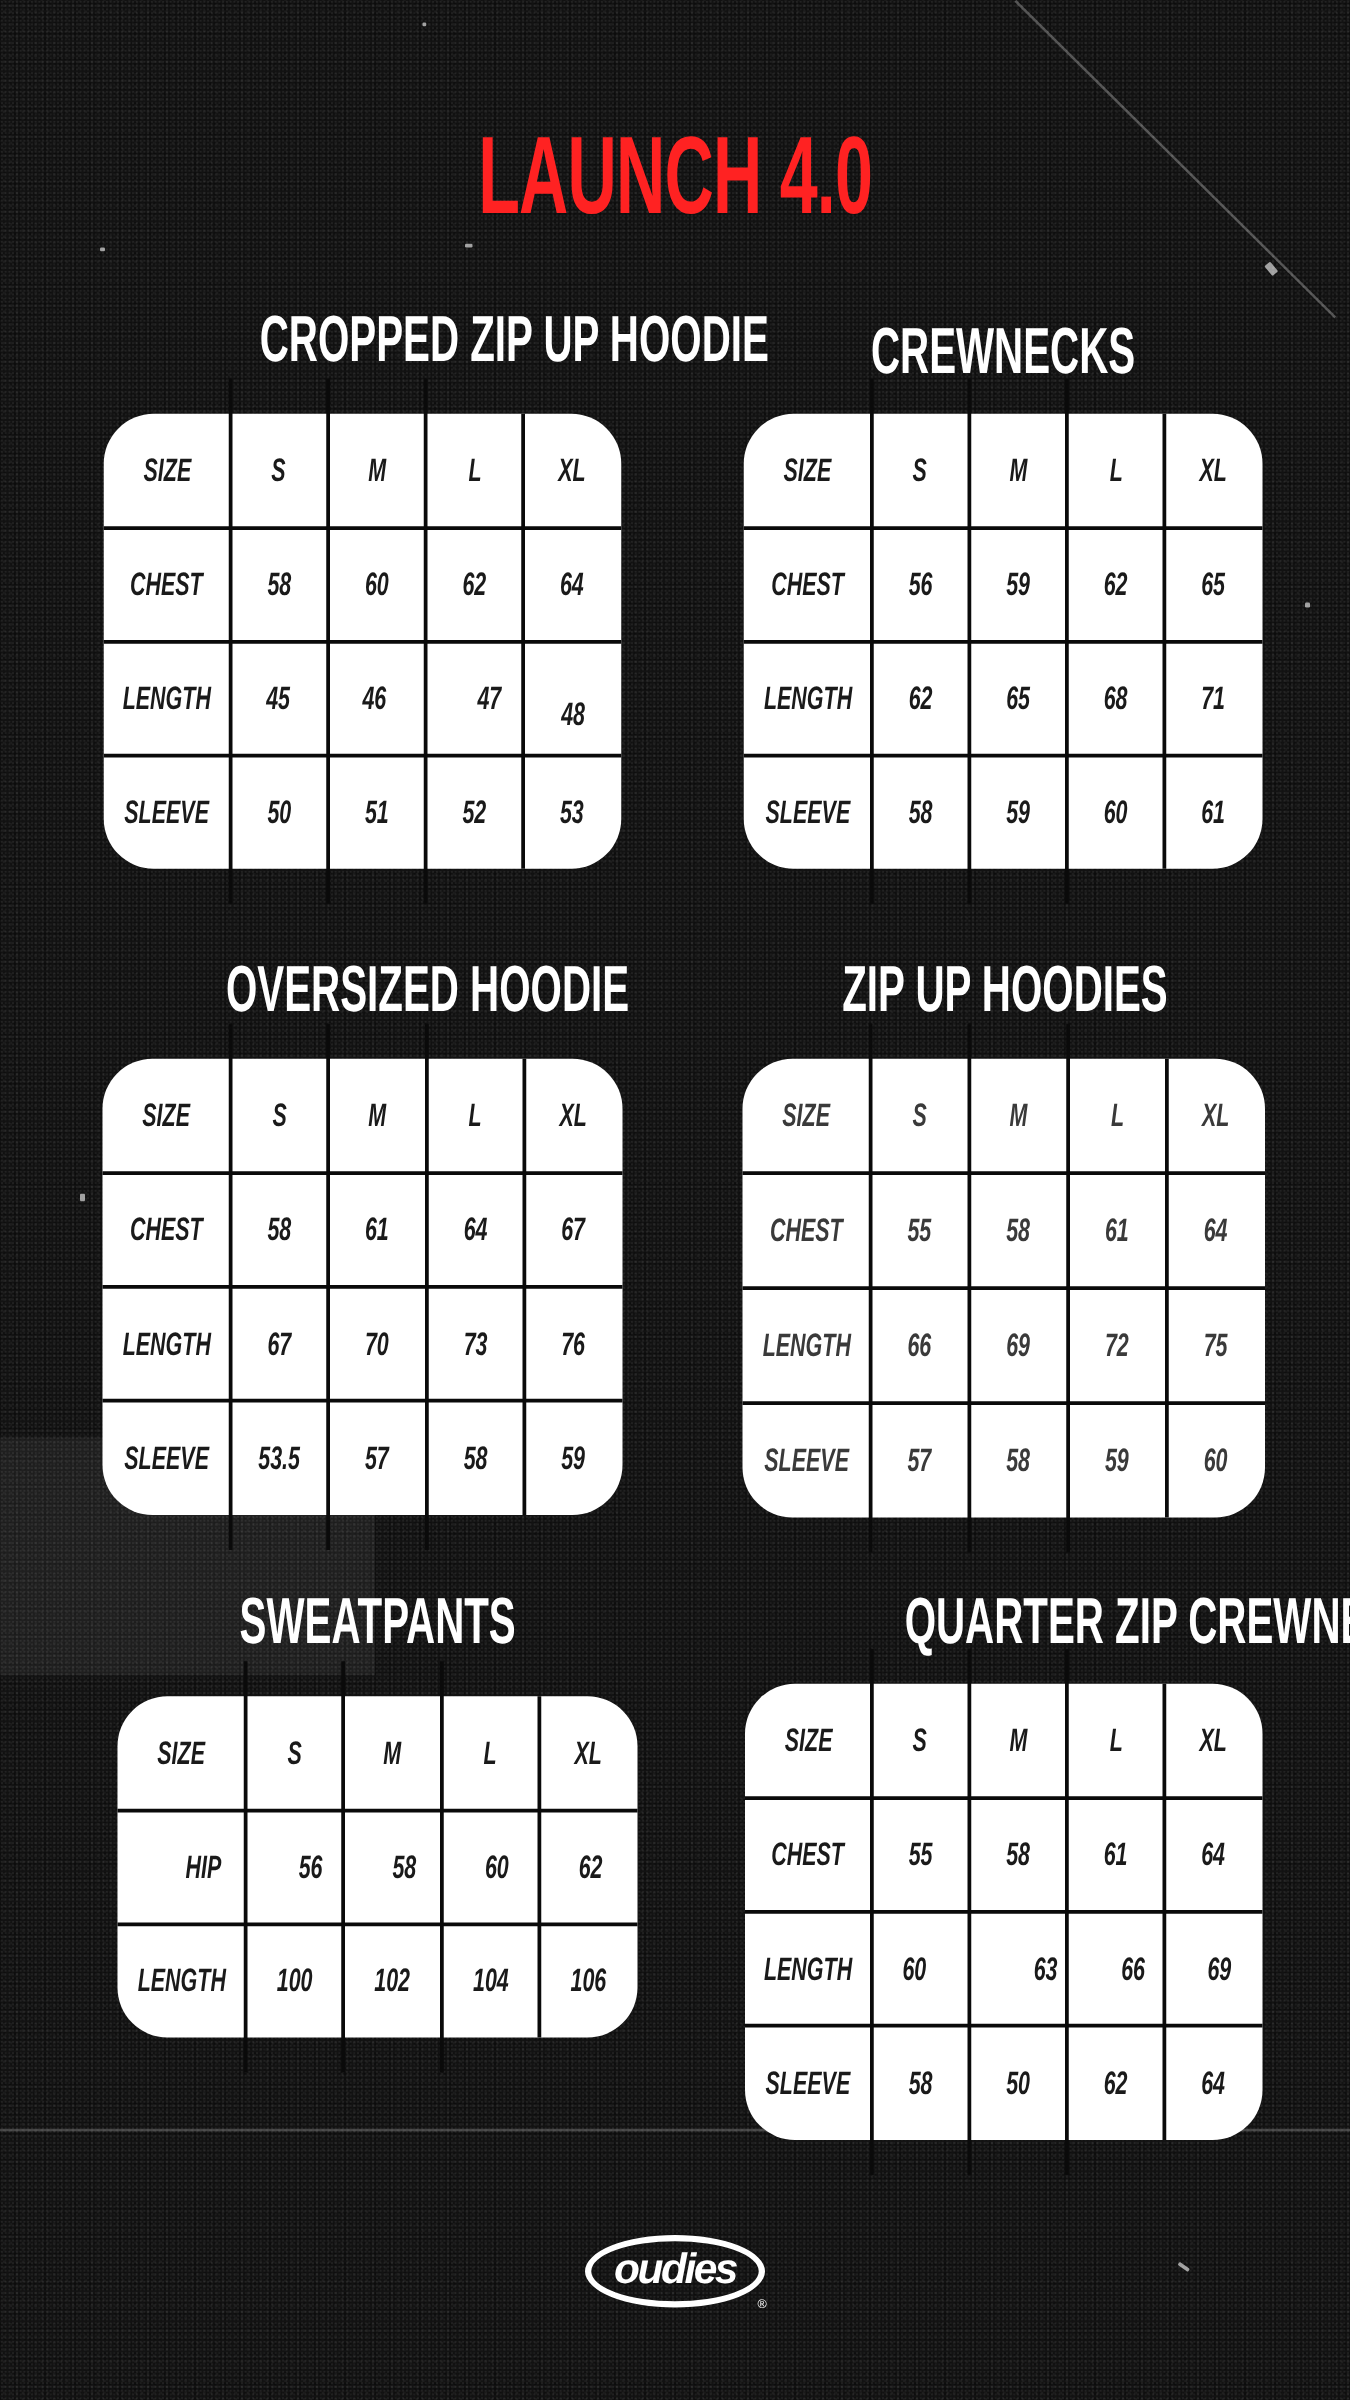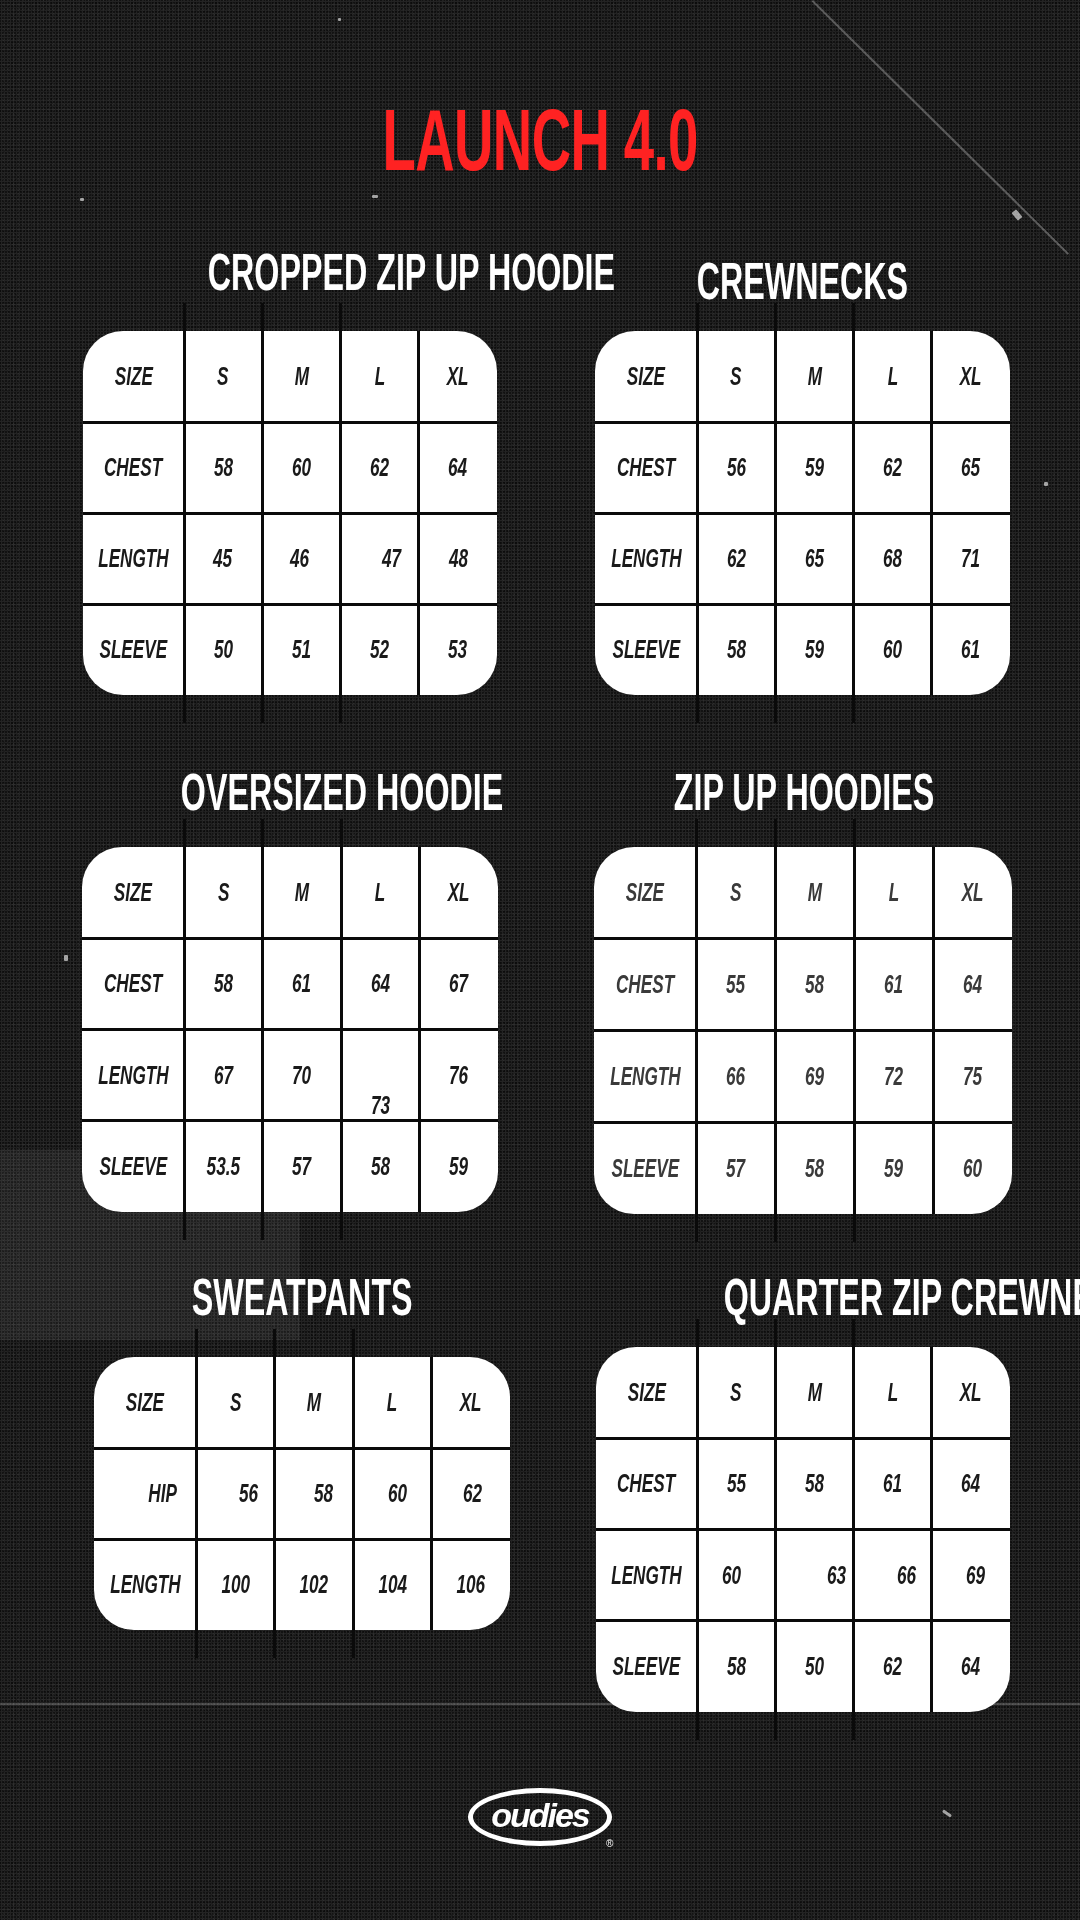--- a/index.html
+++ b/index.html
@@ -137,21 +137,21 @@
       </div>
       <div class="cell" style="width: 78.25px;">
         <span>45</span>
       </div>
       <div class="cell" style="width: 78.25px;">
         <span>46</span>
       </div>
       <div class="cell" style="width: 57px; padding-left: 25px;">
         <span>47</span>
       </div>
-      <div class="cell" style="width: 78.25px;">
+      <div class="cell" style="width: 78.25px; margin-top: 13px;">
         <span>48</span>
       </div>
     </div>
     <div class="grid-row" style="top: 273px; height: 91px;">
       <div class="cell" style="width: 101px;">
         <span>SLEEVE</span>
       </div>
       <div class="cell" style="width: 78.25px;">
         <span>50</span>
       </div>
@@ -296,21 +296,21 @@
     <div class="grid-row" style="top: 182.5px; height: 91.25px;">
       <div class="cell" style="width: 102px;">
         <span>LENGTH</span>
       </div>
       <div class="cell" style="width: 78.5px;">
         <span>67</span>
       </div>
       <div class="cell" style="width: 78.5px;">
         <span>70</span>
       </div>
-      <div class="cell" style="width: 78.5px; align-items: flex-end;">
+      <div class="cell" style="width: 78.5px;">
         <span>73</span>
       </div>
       <div class="cell" style="width: 78.5px;">
         <span>76</span>
       </div>
     </div>
     <div class="grid-row" style="top: 273.75px; height: 91.25px;">
       <div class="cell" style="width: 102px;">
         <span>SLEEVE</span>
       </div>

